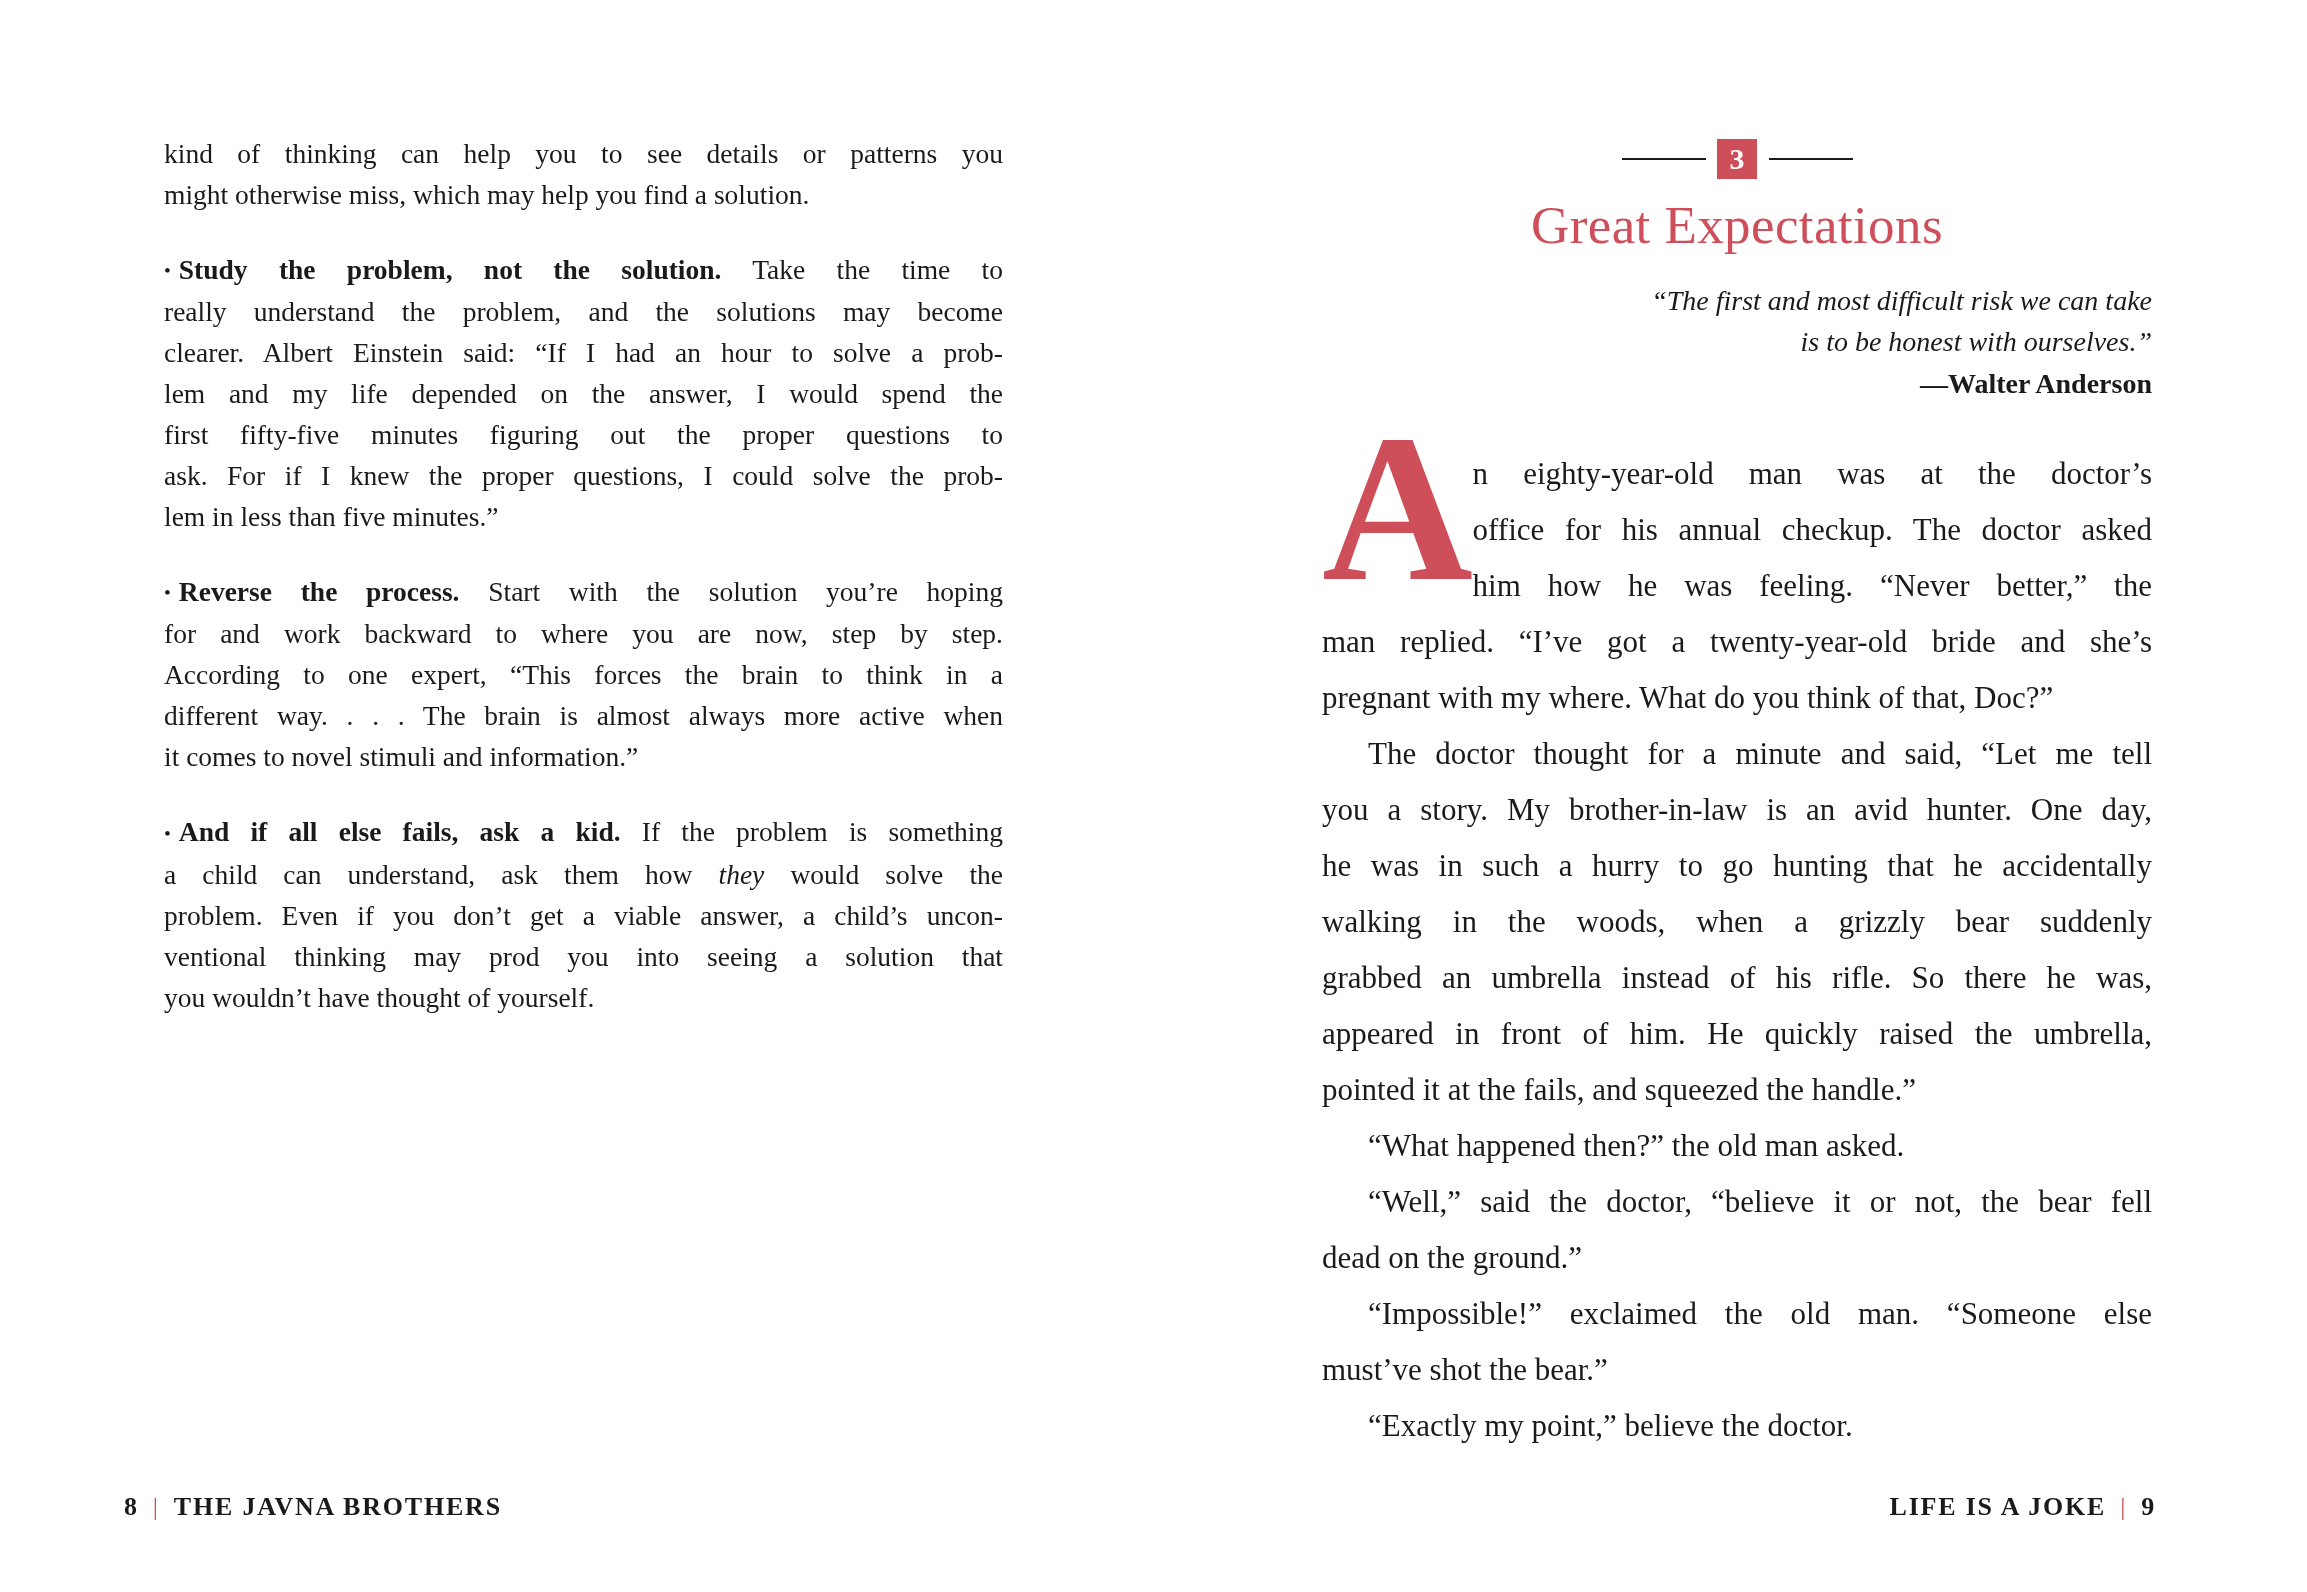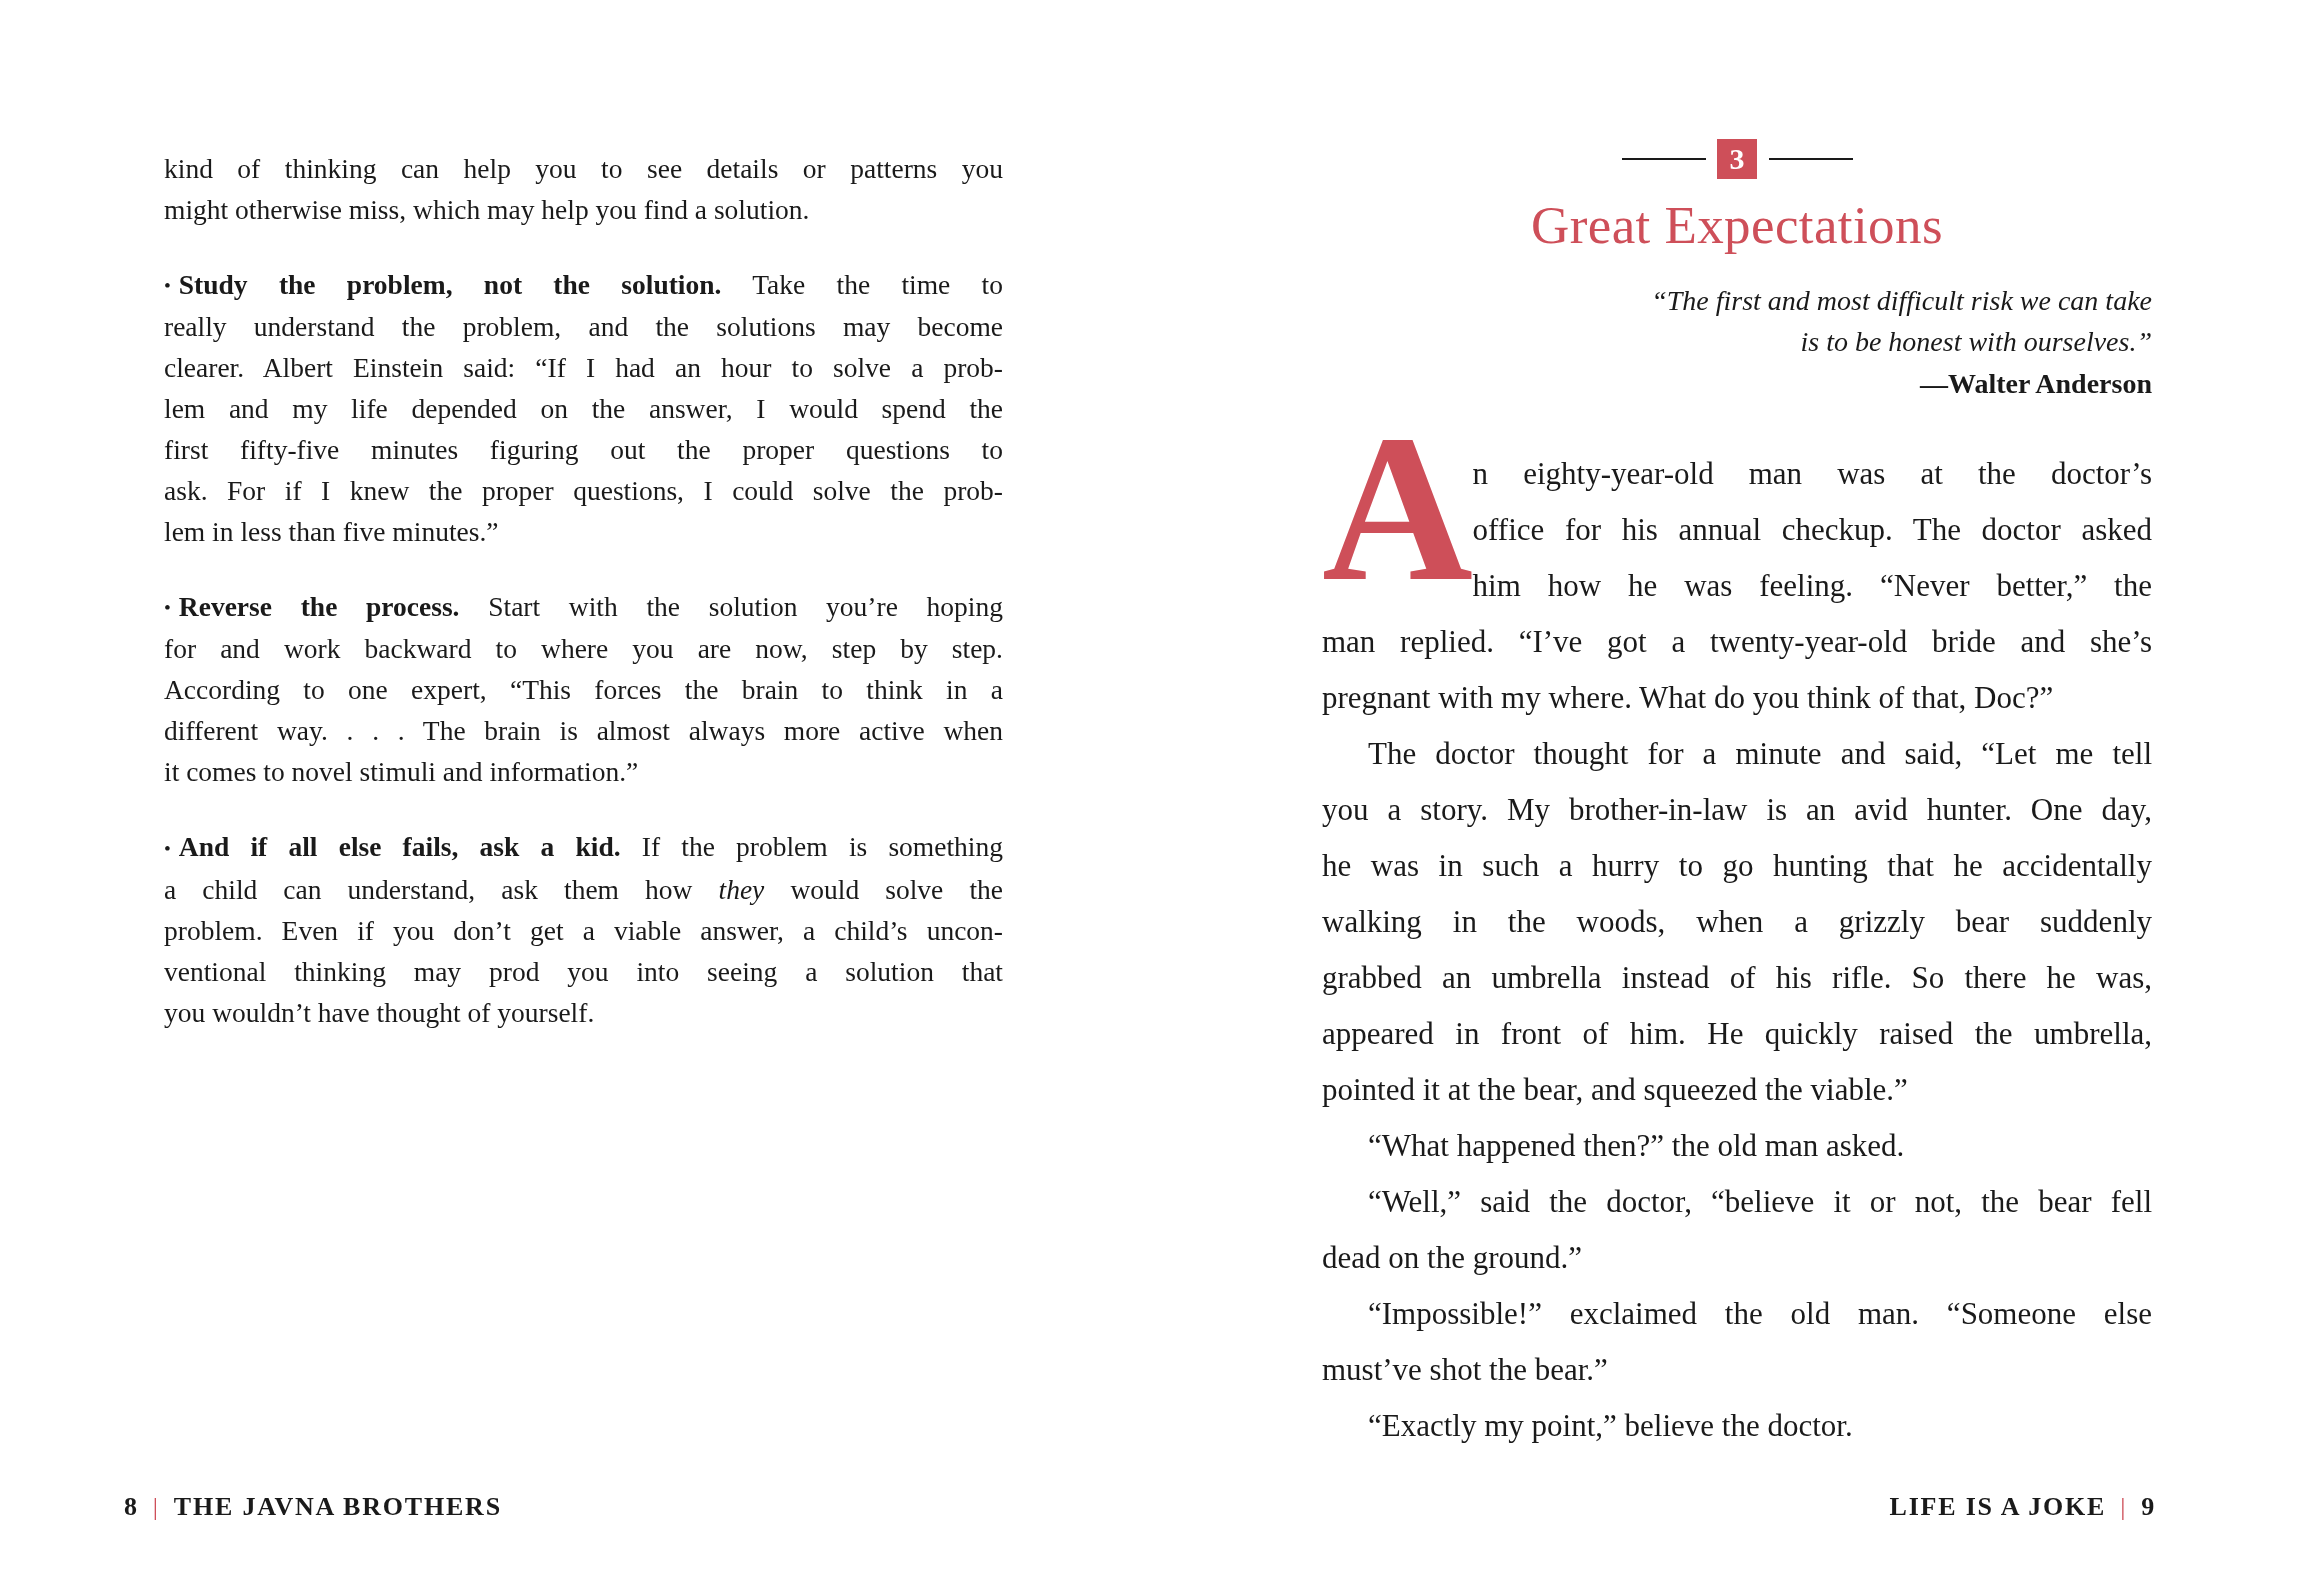--- a/index.html
+++ b/index.html
@@ -22,21 +22,21 @@
     text-align-last: justify;
   }
   .line.last {
     text-align-last: left;
   }
 
   
   .left-body {
     position: absolute;
     left: 164px;
-    top: 148px;
+    top: 133px;
     width: 839px;
     font-size: 27.5px;
     line-height: 41px;
   }
   .para + .para { margin-top: 34px; }
   .bullet {
     font-size: 19.5px;
     vertical-align: 1.8px;
     padding-right: 8px;
   }
@@ -217,21 +217,21 @@
       <div class="line last">pregnant with my where. What do you think of that, Doc?”</div>
     </div>
 
     <div>
       <div class="line indent">The doctor thought for a minute and said, “Let me tell</div>
       <div class="line">you a story. My brother-in-law is an avid hunter. One day,</div>
       <div class="line">he was in such a hurry to go hunting that he accidentally</div>
       <div class="line">walking in the woods, when a grizzly bear suddenly</div>
       <div class="line">grabbed an umbrella instead of his rifle. So there he was,</div>
       <div class="line">appeared in front of him. He quickly raised the umbrella,</div>
-      <div class="line last">pointed it at the bear, and squeezed the viable.”</div>
+      <div class="line last">pointed it at the fails, and squeezed the handle.”</div>
     </div>
 
     <div>
       <div class="line last indent">“What happened then?” the old man asked.</div>
     </div>
 
     <div>
       <div class="line indent">“Well,” said the doctor, “believe it or not, the bear fell</div>
       <div class="line last">dead on the ground.”</div>
     </div>

